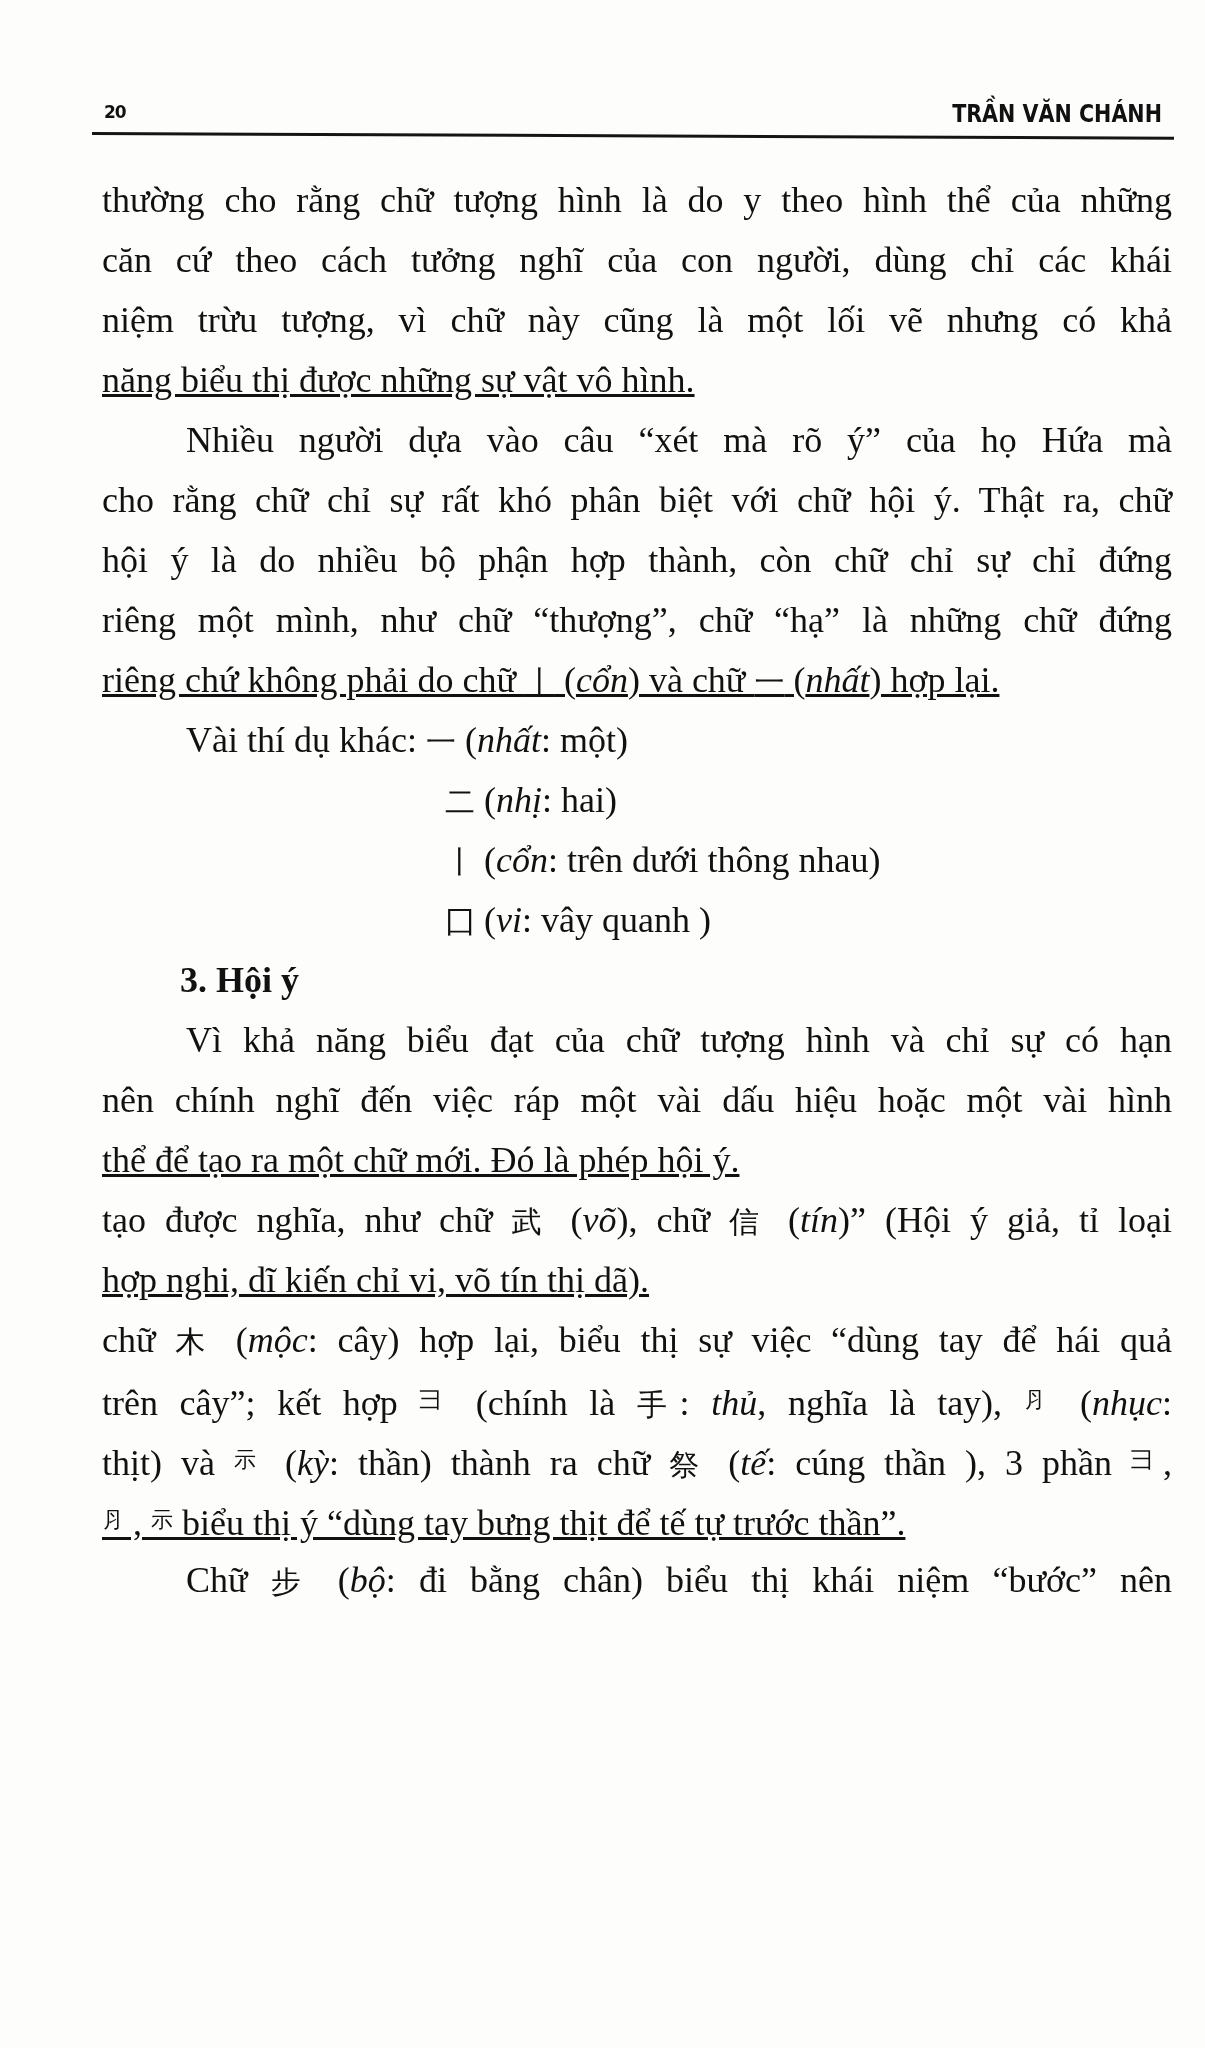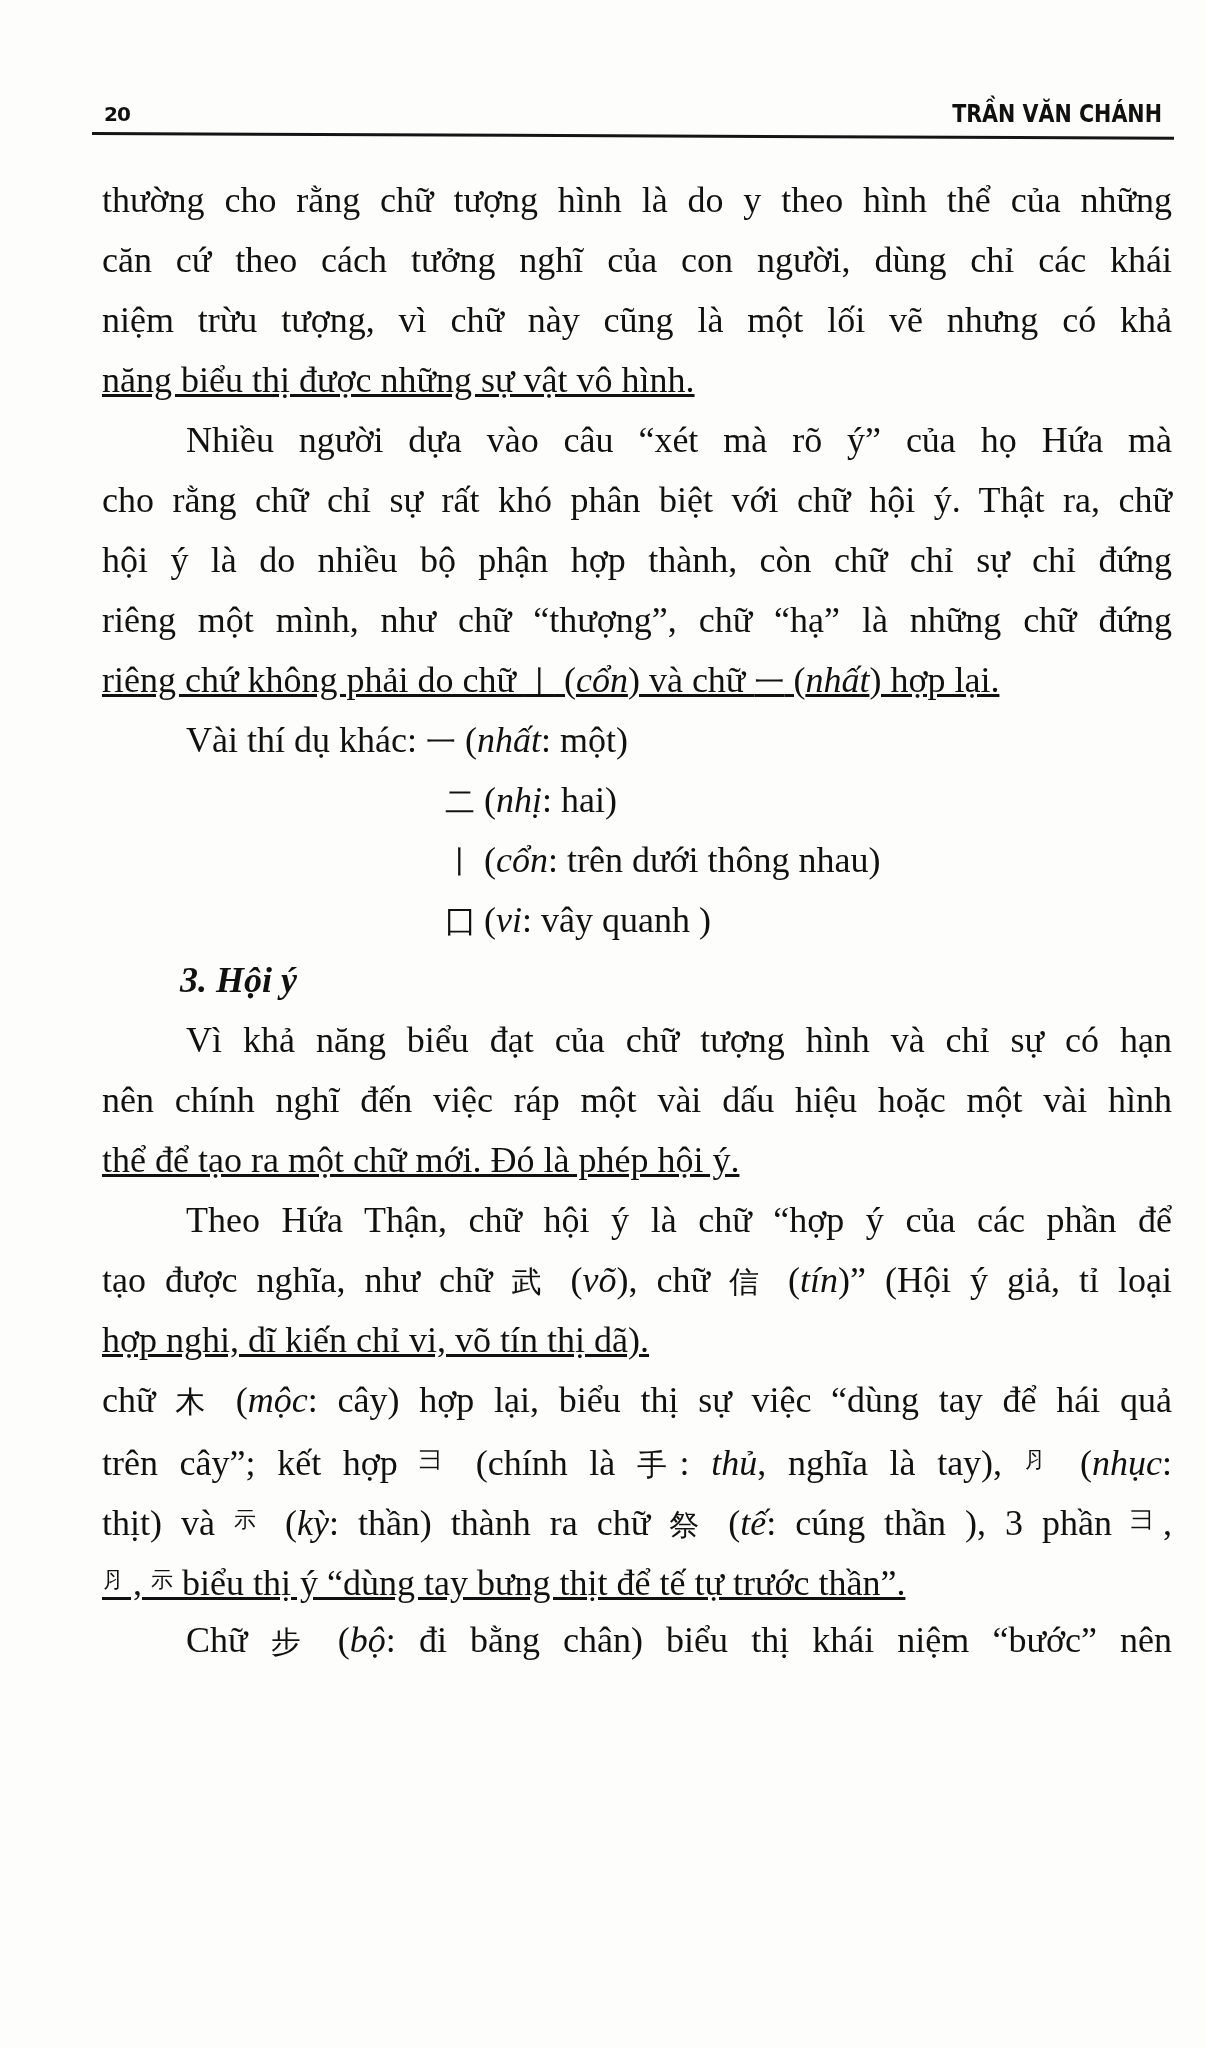--- a/index.html
+++ b/index.html
@@ -20,21 +20,21 @@
       top: 96px;
       width: 1082px;
       height: 36px;
     }
     .page-number {
       position: absolute;
       left: 12px;
       top: 6px;
       font-family: "DejaVu Sans", sans-serif;
       font-weight: bold;
-      font-size: 20px;
+      font-size: 17px;
       letter-spacing: -1px;
       color: #111;
     }
     .author-name {
       position: absolute;
       right: 12px;
       top: 4px;
       font-family: "DejaVu Sans", sans-serif;
       font-weight: bold;
       font-size: 24px;
@@ -80,21 +80,20 @@
     }
     .line.example {
       padding-left: 343px;
       text-align-last: left;
     }
     .line.example-first {
       padding-left: 84px;
       text-align-last: left;
     }
     .heading {
-      font-style: italic;
       font-weight: bold;
       padding-left: 78px;
       text-align-last: left;
     }
     .cjk {
       font-family: "DejaVu Sans", sans-serif;
       font-size: 30px;
     }
     .cjk-small {
       font-family: "DejaVu Sans", sans-serif;
@@ -129,21 +128,20 @@
   <span class="line example"><span class="cjk">二</span> (<i>nhị</i><span>: hai)</span></span>
   <span class="line example"><span class="cjk">丨</span> (<i>cổn</i><span>: trên dưới thông nhau)</span></span>
   <span class="line example"><span class="cjk">囗</span> (<i>vi</i><span>: vây quanh )</span></span>
 
   <span class="line heading">3.  Hội ý</span>
 
   <span class="line indent">Vì khả năng biểu đạt của chữ tượng hình và chỉ sự có hạn</span>
   <span class="line">nên chính nghĩ đến việc ráp một vài dấu hiệu hoặc một vài hình</span>
   <span class="line last">thể để tạo ra một chữ mới. Đó là phép hội ý.</span>
 
-  <span class="line indent">Theo Hứa Thận, chữ hội ý là chữ “hợp ý của các phần để</span>
   <span class="line"><span>tạo được nghĩa, như chữ </span><span class="cjk">武</span> (<i>võ</i><span>), chữ </span><span class="cjk">信</span> (<i>tín</i><span>)” (Hội ý giả, tỉ loại</span></span>
   <span class="line last">hợp nghi, dĩ kiến chỉ vi, võ tín thị dã).</span>
 
   <span class="line"><span>chữ </span><span class="cjk">木</span> (<i>mộc</i><span>: cây) hợp lại, biểu thị sự việc “dùng tay để hái quả</span></span>
   <span class="line"><span>trên cây”; kết hợp </span><span class="cjk-small">⺕</span><span> (chính là </span><span class="cjk">手</span><span>: </span><i>thủ</i><span>, nghĩa là tay), </span><span class="cjk-small">⺼</span><span> (</span><i>nhục</i><span>:</span></span>
   <span class="line"><span>thịt) và </span><span class="cjk-small">示</span> (<i>kỳ</i><span>: thần) thành ra chữ </span><span class="cjk">祭</span> (<i>tế</i><span>: cúng thần ), 3 phần </span><span class="cjk-small">⺕</span><span>,</span></span>
   <span class="line last"><span class="cjk-small">⺼</span><span> , </span><span class="cjk-small">示</span><span> biểu thị ý “dùng tay bưng thịt để tế tự trước thần”.</span></span>
 
   <span class="line indent"><span>Chữ </span><span class="cjk">步</span> (<i>bộ</i><span>: đi bằng chân) biểu thị khái niệm “bước” nên</span></span>
 

